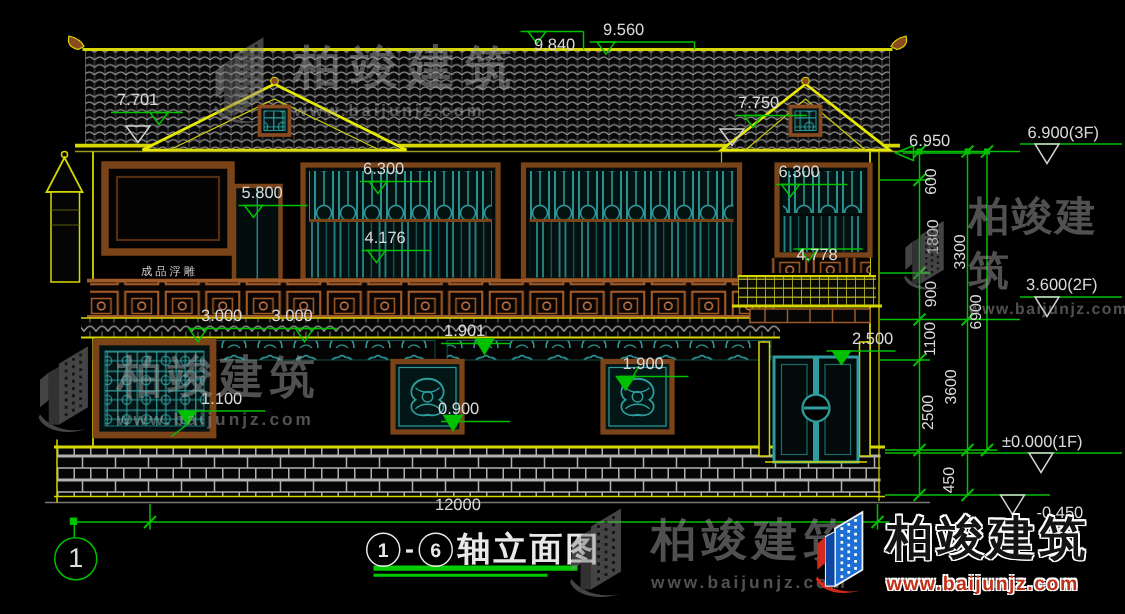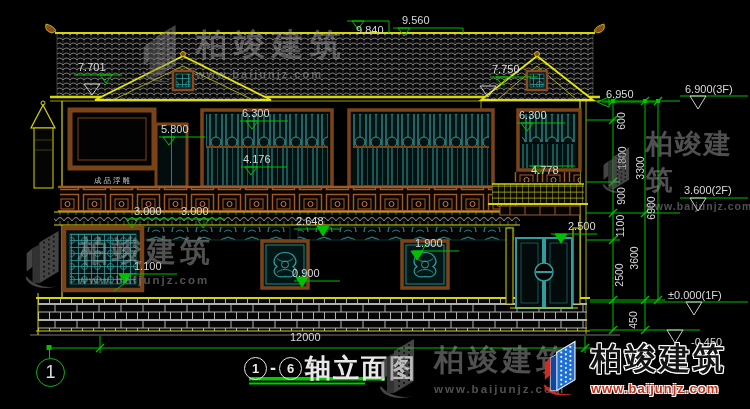--- a/index.html
+++ b/index.html
@@ -9,21 +9,21 @@
   .dim{position:absolute;color:#d9d9d9;font-size:11px;line-height:12px;white-space:nowrap;z-index:5;}
   .dimv{position:absolute;width:44px;height:12px;display:flex;align-items:center;justify-content:center;
         color:#d9d9d9;font-size:10.5px;transform:rotate(-90deg);z-index:5;white-space:nowrap;}
   .relief{position:absolute;left:73px;top:131px;width:80px;text-align:center;color:#cfcfcf;
           font-size:7.5px;letter-spacing:2px;z-index:5;margin-top:45px;}
   .title{position:absolute;left:244px;top:351px;display:flex;align-items:center;gap:3px;z-index:5;
          color:#e8e8e8;}
   .title .circ{width:21px;height:21px;border:1.5px solid #e8e8e8;border-radius:50%;display:inline-flex;
          align-items:center;justify-content:center;font-size:13px;font-weight:bold;}
   .title .dash{font-size:18px;font-weight:bold;}
-  .title .name{font-size:26px;font-weight:bold;letter-spacing:2px;}
+  .title .name{font-size:22px;font-weight:bold;letter-spacing:2px;}
   .bubble{position:absolute;left:36px;top:358px;width:27px;height:27px;border:1.5px solid #00c000;
           border-radius:50%;display:flex;align-items:center;justify-content:center;color:#ddd;
           font-size:18px;z-index:5;}
   .wm{position:absolute;display:flex;align-items:center;gap:8px;opacity:.48;z-index:6;color:#a8a8a8;}
   .wm .txt{display:flex;flex-direction:column;}
   .wm .b{font-weight:bold;}
   .wm .u{font-weight:bold;}
   .wm-top{left:140px;top:22px;}   .wm-top .b{font-size:31px;letter-spacing:7px;}   .wm-top .u{font-size:11px;letter-spacing:2px;margin-top:2px;}
   .wm-right{left:602px;top:126px;}.wm-right .b{font-size:27px;letter-spacing:2px;} .wm-right .u{font-size:10.5px;letter-spacing:1px;margin-top:2px;}
   .wm-left{left:24px;top:228px;}  .wm-left .b{font-size:30px;letter-spacing:4px;}  .wm-left .u{font-size:11.5px;letter-spacing:2px;margin-top:2px;}
@@ -321,21 +321,21 @@
 <div class="dim" style="left:492px;top:63px">7.750</div>
 <div class="dim" style="left:606px;top:88px">6.950</div>
 <div class="dim" style="left:685px;top:83px">6.900(3F)</div>
 <div class="dim" style="left:242px;top:107px">6.300</div>
 <div class="dim" style="left:519px;top:109px">6.300</div>
 <div class="dim" style="left:161px;top:123px">5.800</div>
 <div class="dim" style="left:243px;top:153px">4.176</div>
 <div class="dim" style="left:531px;top:164px">4.778</div>
 <div class="dim" style="left:134px;top:205px">3.000</div>
 <div class="dim" style="left:181px;top:205px">3.000</div>
-<div class="dim" style="left:296px;top:215px">2.648</div>
+<div class="dim" style="left:296px;top:215px">1.901</div>
 <div class="dim" style="left:568px;top:220px">2.500</div>
 <div class="dim" style="left:415px;top:237px">1.900</div>
 <div class="dim" style="left:134px;top:260px">1.100</div>
 <div class="dim" style="left:292px;top:267px">0.900</div>
 <div class="dim" style="left:684px;top:184px">3.600(2F)</div>
 <div class="dim" style="left:668px;top:289px">±0.000(1F)</div>
 <div class="dim" style="left:691px;top:336px">-0.450</div>
 <div class="dim" style="left:290px;top:331px">12000</div>
 
 <div class="dimv" style="left:599px;top:115px">600</div>

